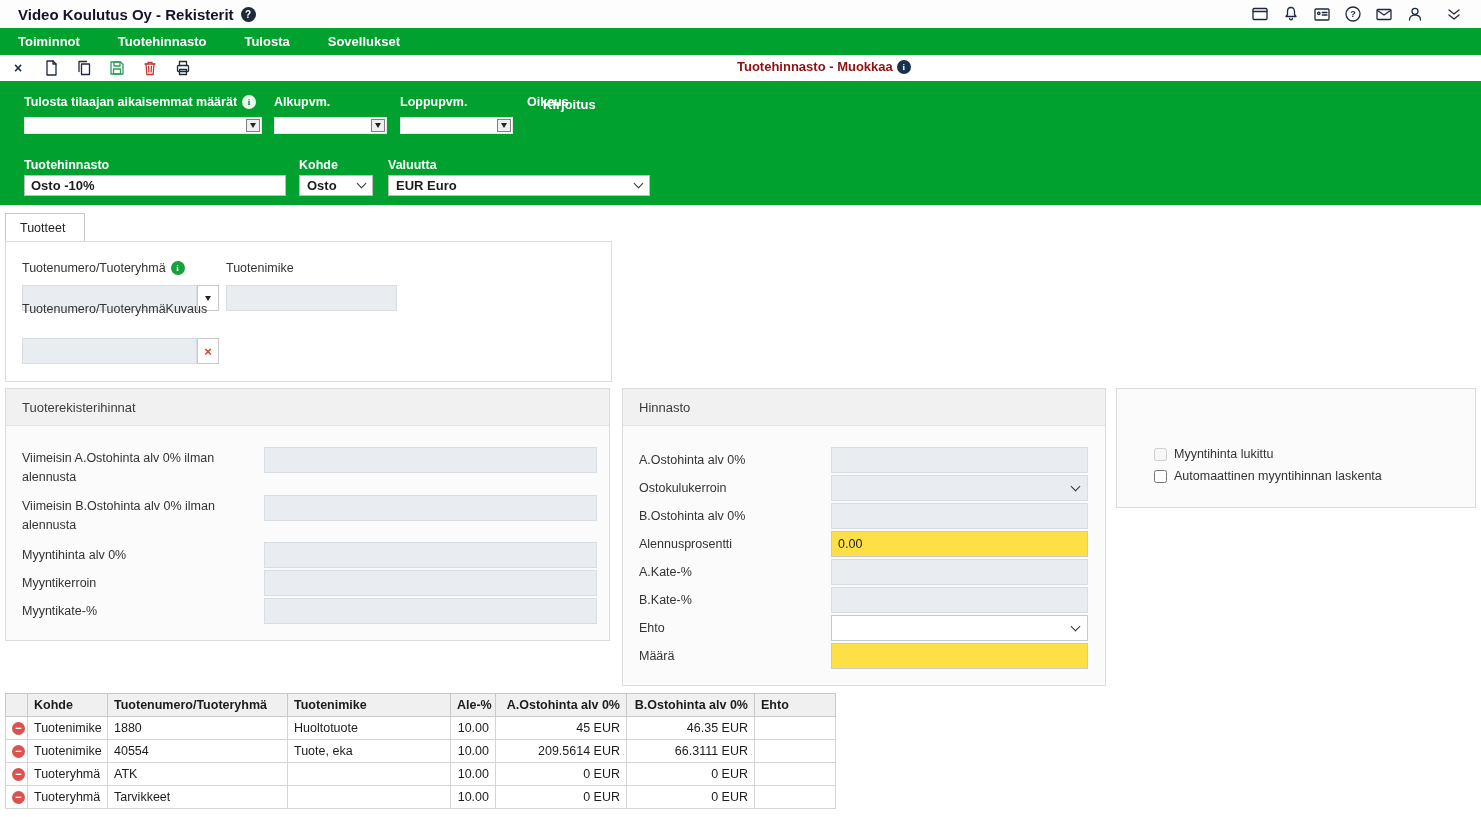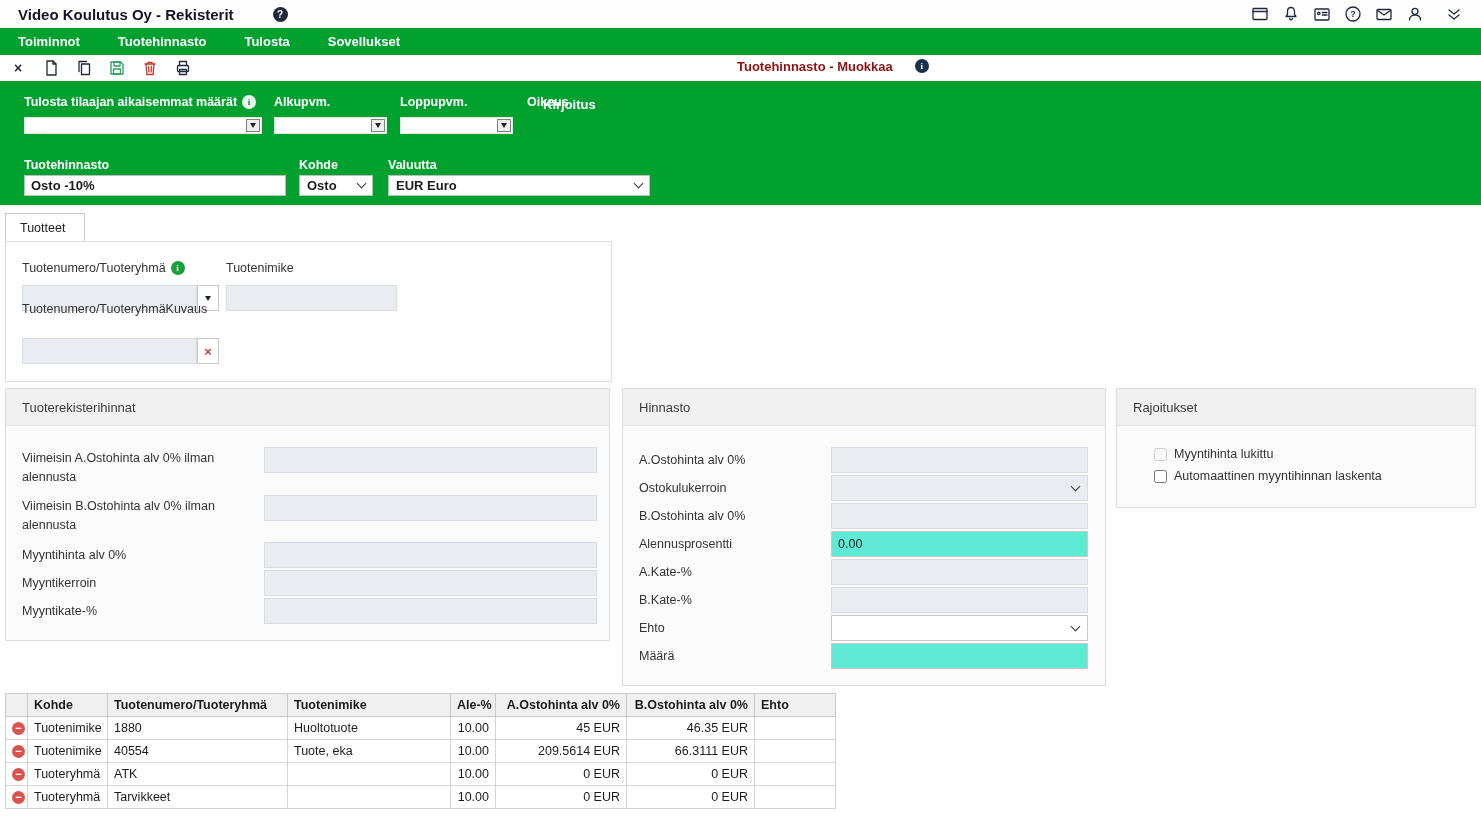--- a/index.html
+++ b/index.html
@@ -8,36 +8,36 @@
     --icon-navy:#1e2a3a;
     --save-green:#2e9e5b;
     --delete-red:#c23a2f;
     --input-grey:#e9edf1;
   }
   *{box-sizing:border-box;margin:0;padding:0;}
   body{background:#fff;font-family:"Liberation Sans","DejaVu Sans",sans-serif;}
   .screen{position:relative;width:1481px;height:832px;background:#fff;overflow:hidden;color:#222;}
 
   
-  .titlebar{position:absolute;top:0;left:0;width:100%;height:28px;background:#fdfdfd;display:flex;align-items:center;gap:32px;}
+  .titlebar{position:absolute;top:0;left:0;width:100%;height:28px;background:#fdfdfd;display:flex;align-items:center;}
   .app-title{margin-left:18px;font-size:15px;font-weight:700;color:#141428;}
   .badge-help{display:inline-flex;align-items:center;justify-content:center;width:15px;height:15px;margin-left:7px;border-radius:50%;background:var(--icon-navy);color:#fff;font-size:10px;font-weight:700;cursor:pointer;}
   .tb-icons{position:absolute;right:56px;top:4px;display:flex;gap:11px;align-items:center;}
   .tb-icons .icon-btn{width:20px;height:20px;display:flex;align-items:center;justify-content:center;cursor:pointer;background:none;border:none;}
   .icon-svg{stroke:var(--icon-navy);fill:none;stroke-width:1.3;stroke-linecap:round;stroke-linejoin:round;}
   .collapse-btn{position:absolute;right:14px;top:4px;width:26px;height:20px;display:flex;align-items:center;justify-content:center;background:none;border:none;cursor:pointer;}
 
   
   .menubar{position:absolute;top:28px;left:0;width:100%;height:27px;background:var(--brand-green);display:flex;align-items:center;gap:38px;padding-left:18px;}
   .menu-item{color:#fff;font-size:13px;font-weight:600;cursor:pointer;}
 
   
   .toolbar{position:absolute;top:55px;left:0;width:100%;height:26px;background:#fff;display:flex;align-items:center;gap:9px;padding-left:6px;}
   .tool-btn{width:24px;height:22px;display:flex;align-items:center;justify-content:center;background:none;border:none;cursor:pointer;font-size:14px;color:var(--icon-navy);font-weight:700;}
-  .toolbar-title{position:absolute;left:737px;top:4px;display:flex;align-items:flex-start;gap:22px;}
+  .toolbar-title{position:absolute;left:737px;top:4px;display:flex;align-items:center;gap:4px;}
   .toolbar-title .txt{font-size:13px;font-weight:700;color:var(--title-maroon);}
   .info{display:inline-flex;align-items:center;justify-content:center;width:14px;height:14px;border-radius:50%;font-size:9px;font-weight:700;font-family:"Liberation Serif","DejaVu Serif",serif;cursor:pointer;}
   .info.navy{background:#16324c;color:#fff;}
   .info.light{background:#eafaf0;color:#0b7a2d;}
   .info.green{background:#18a13a;color:#fff;}
 
   
   .greenform{position:absolute;top:81px;left:0;width:100%;height:124px;background:var(--brand-green);}
   .glabel{position:absolute;color:#fff;font-size:12.5px;font-weight:700;display:flex;align-items:flex-end;gap:5px;white-space:nowrap;}
   .combo95{position:absolute;height:17px;background:#fff;border:1px solid #e6e6e6;cursor:pointer;}
@@ -53,21 +53,21 @@
   .tab{height:28px;padding:0 14px;display:flex;align-items:center;font-size:12.5px;cursor:pointer;}
   .tab.active{background:#fff;border:1px solid #c8c8c8;border-bottom:none;color:#222;}
   .tab.green{background:var(--brand-green);color:#fff;border:1px solid var(--brand-green);font-weight:400;}
 
   
   .panel{position:absolute;background:#fbfbfb;border:1px solid #dcdcdc;}
   .panel.white{background:#fff;}
   .panel-header{height:37px;background:#f1f1f1;border-bottom:1px solid #e2e2e2;display:flex;align-items:center;padding-left:16px;font-size:13px;color:#3c3c3c;}
   .flabel{position:absolute;font-size:12.5px;color:#333;display:flex;align-items:center;gap:5px;}
   .finput{position:absolute;height:26px;background:var(--input-grey);border:1px solid #d7dde2;font-family:inherit;font-size:12.5px;padding:0 6px;color:#222;}
-  .finput.white{background:#5eead4;border:1px solid #c9c9c9;}
+  .finput.white{background:#fde047;border:1px solid #c9c9c9;}
   .fselect{position:absolute;height:26px;display:flex;align-items:center;justify-content:space-between;padding:0 8px;font-size:12.5px;cursor:pointer;}
   .fselect.grey{background:var(--input-grey);border:1px solid #d7dde2;}
   .fselect.white{background:#fff;border:1px solid #c9c9c9;}
   .side-btn{position:absolute;width:22px;height:26px;background:#fff;border:1px solid #c9c9c9;display:flex;align-items:center;justify-content:center;cursor:pointer;}
   .side-btn .x{color:#d43c2f;font-weight:700;font-size:13px;}
   .cbrow{position:absolute;display:flex;align-items:center;gap:7px;font-size:12.5px;color:#333;}
   .cbrow input{width:13px;height:13px;}
 
   
   .grid-wrap{position:absolute;top:693px;left:5px;}
@@ -284,21 +284,20 @@
     <div class="flabel" style="left:16px;top:232px;">Ehto</div>
     <div class="fselect white" style="left:208px;top:226px;width:257px;">
       <span></span>
         <span class="caret"></span>
     </div>
     <div class="flabel" style="left:16px;top:260px;">Määrä</div>
     <input class="finput white" style="left: 208px; top: 254px; width: 257px;">
   </section>
 
   <section class="panel" style="left:1116px;top:388px;width:360px;height:120px;">
-    <div class="panel-header">Rajoitukset</div>
     <label class="cbrow" style="left:37px;top:58px;">
       <input type="checkbox" disabled="" style="">
       <span>Myyntihinta lukittu</span>
     </label>
     <label class="cbrow" style="left:37px;top:80px;">
       <input type="checkbox" style="">
       <span>Automaattinen myyntihinnan laskenta</span>
     </label>
   </section>
 

